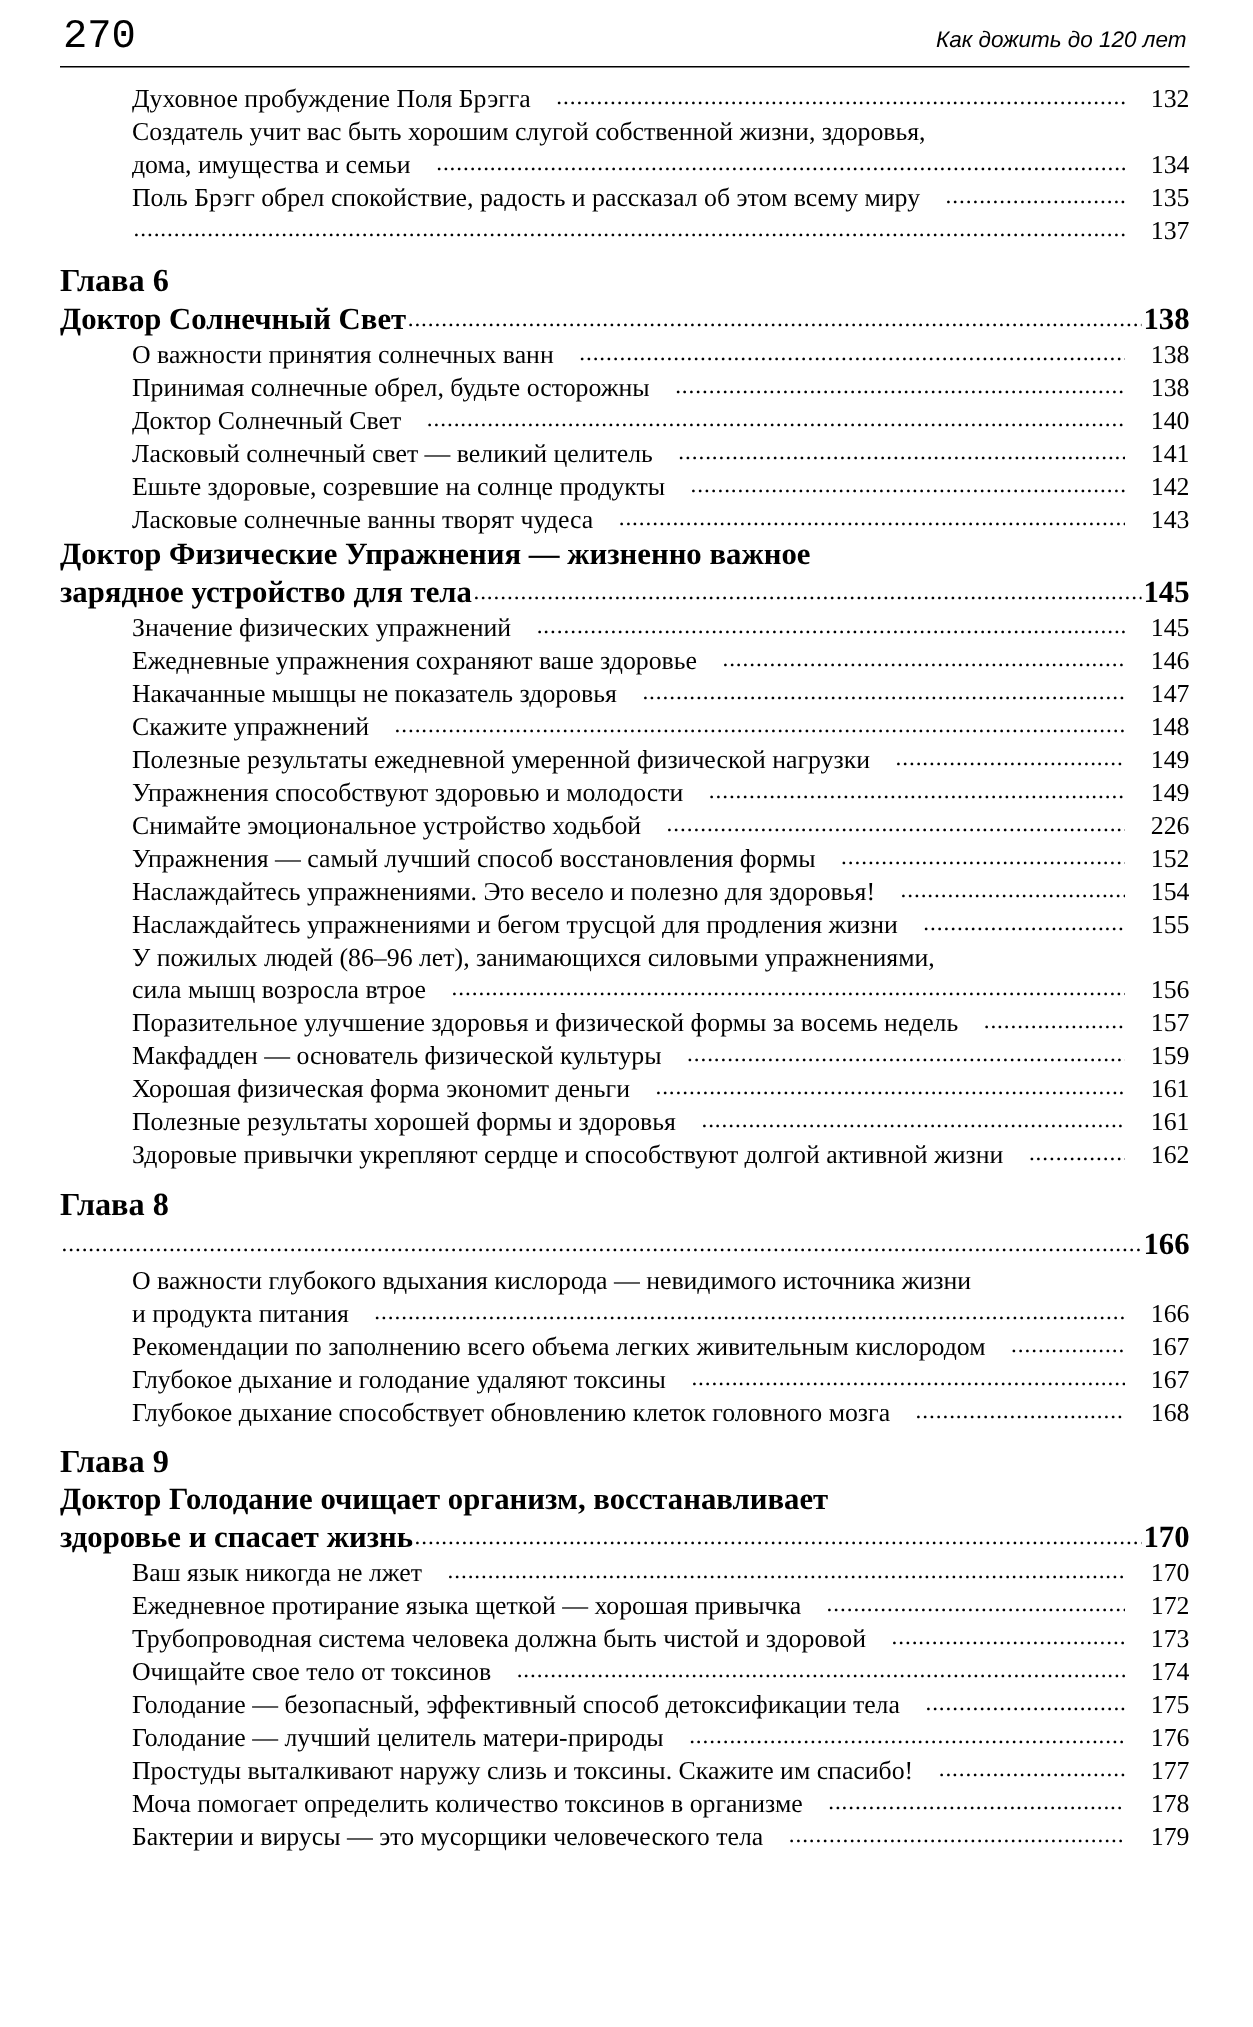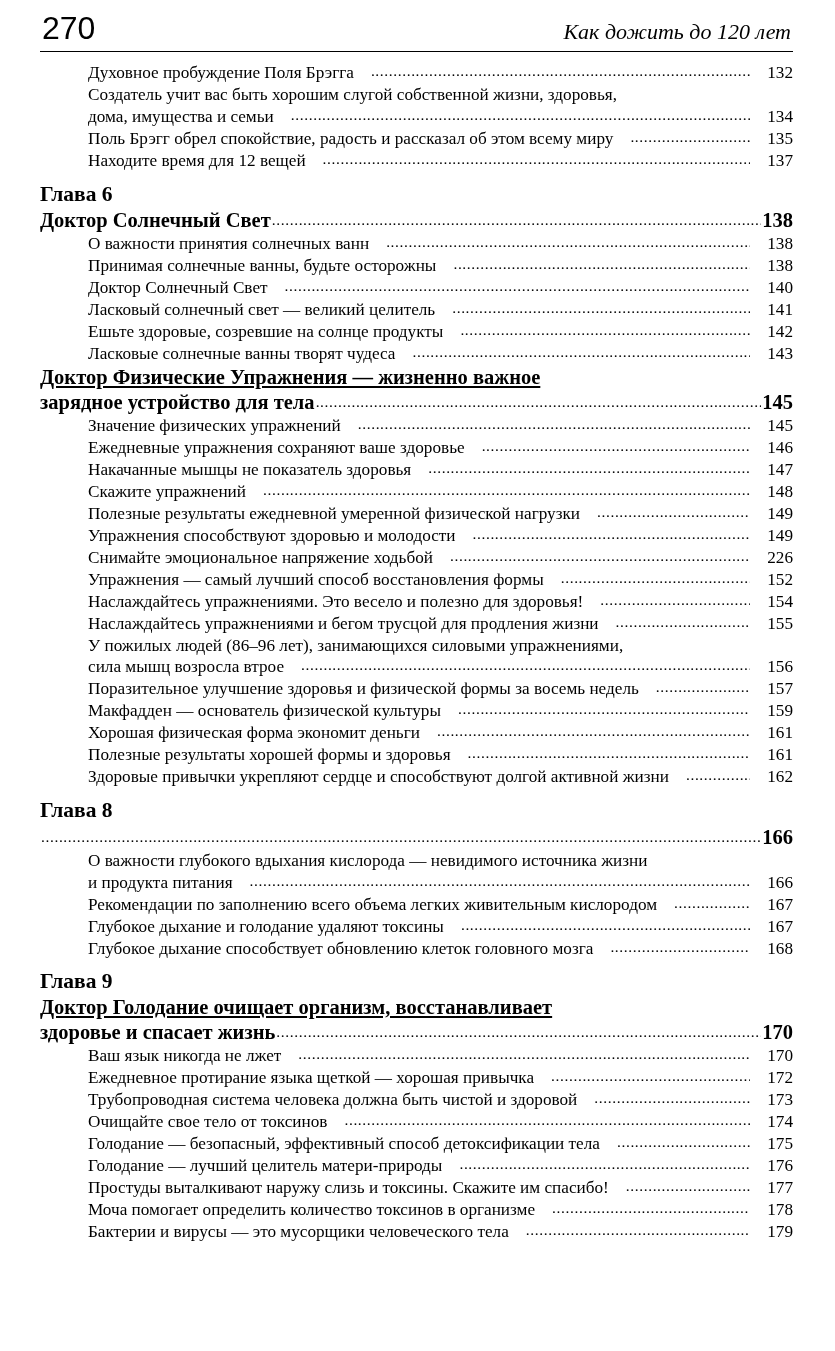--- a/index.html
+++ b/index.html
@@ -24,28 +24,28 @@
   
   .header {
     display: flex;
     align-items: baseline;
     justify-content: space-between;
     padding: 0 2px 4px 2px;
     border-bottom: 1.6px solid #000;
     margin-bottom: 10px;
   }
   .folio {
-    font-size: 32px;
+    font-size: 27px;
+    font-family: Liberation Mono, monospace;
+    letter-spacing: 0px;
+  }
+  .running-title {
+    font-size: 15px;
+    font-style: italic;
     font-family: Liberation Sans, sans-serif;
-    letter-spacing: 0px;
-  }
-  .running-title {
-    font-size: 22px;
-    font-style: italic;
-    font-family: Liberation Serif, serif;
   }
   .running-title .num {
     font-style: italic;
   }
   
   .toc {
     margin-top: 2px;
   }
   .chapter-label {
     font-size: 21.5px;
@@ -100,21 +100,20 @@
   }
   .head-row .leader::after {
     letter-spacing: 0.6px;
     font-size: 15.5px;
     font-weight: normal;
   }
   .head-cont {
     font-size: 20.5px;
     font-weight: bold;
     line-height: 1.18;
-    text-decoration: underline;
   }
   .grp { margin-bottom: 0; }
 </style>
 </head>
 <body>
 
 <div class="page">
 
   <div class="header">
     <div class="folio">270</div>
@@ -134,41 +133,40 @@
         <span class="txt">дома, имущества и семьи</span>
         <span class="leader"></span>
         <span class="pg">134</span>
       </div>
       <div class="row">
         <span class="txt">Поль Брэгг обрел спокойствие, радость и рассказал об этом всему миру</span>
         <span class="leader"></span>
         <span class="pg">135</span>
       </div>
       <div class="row">
-        <span class="txt">Находите время для 12 вещей</span>
         <span class="leader"></span>
         <span class="pg">137</span>
       </div>
     </div>
 
     <div class="grp">
       <div class="chapter-label">Глава 6</div>
       <div class="row head-row">
         <span class="txt">Доктор Солнечный Свет</span>
         <span class="leader"></span>
         <span class="pg">138</span>
       </div>
       <div class="sub">
         <div class="row">
           <span class="txt">О важности принятия солнечных ванн</span>
           <span class="leader"></span>
           <span class="pg">138</span>
         </div>
         <div class="row">
-          <span class="txt">Принимая солнечные ванны, будьте осторожны</span>
+          <span class="txt">Принимая солнечные обрел, будьте осторожны</span>
           <span class="leader"></span>
           <span class="pg">138</span>
         </div>
         <div class="row">
           <span class="txt">Доктор Солнечный Свет</span>
           <span class="leader"></span>
           <span class="pg">140</span>
         </div>
         <div class="row">
           <span class="txt">Ласковый солнечный свет — великий целитель</span>
@@ -220,21 +218,21 @@
           <span class="txt">Полезные результаты ежедневной умеренной физической нагрузки</span>
           <span class="leader"></span>
           <span class="pg">149</span>
         </div>
         <div class="row">
           <span class="txt">Упражнения способствуют здоровью и молодости</span>
           <span class="leader"></span>
           <span class="pg">149</span>
         </div>
         <div class="row">
-          <span class="txt">Снимайте эмоциональное напряжение ходьбой</span>
+          <span class="txt">Снимайте эмоциональное устройство ходьбой</span>
           <span class="leader"></span>
           <span class="pg">226</span>
         </div>
         <div class="row">
           <span class="txt">Упражнения — самый лучший способ восстановления формы</span>
           <span class="leader"></span>
           <span class="pg">152</span>
         </div>
         <div class="row">
           <span class="txt">Наслаждайтесь упражнениями. Это весело и полезно для здоровья!</span>

